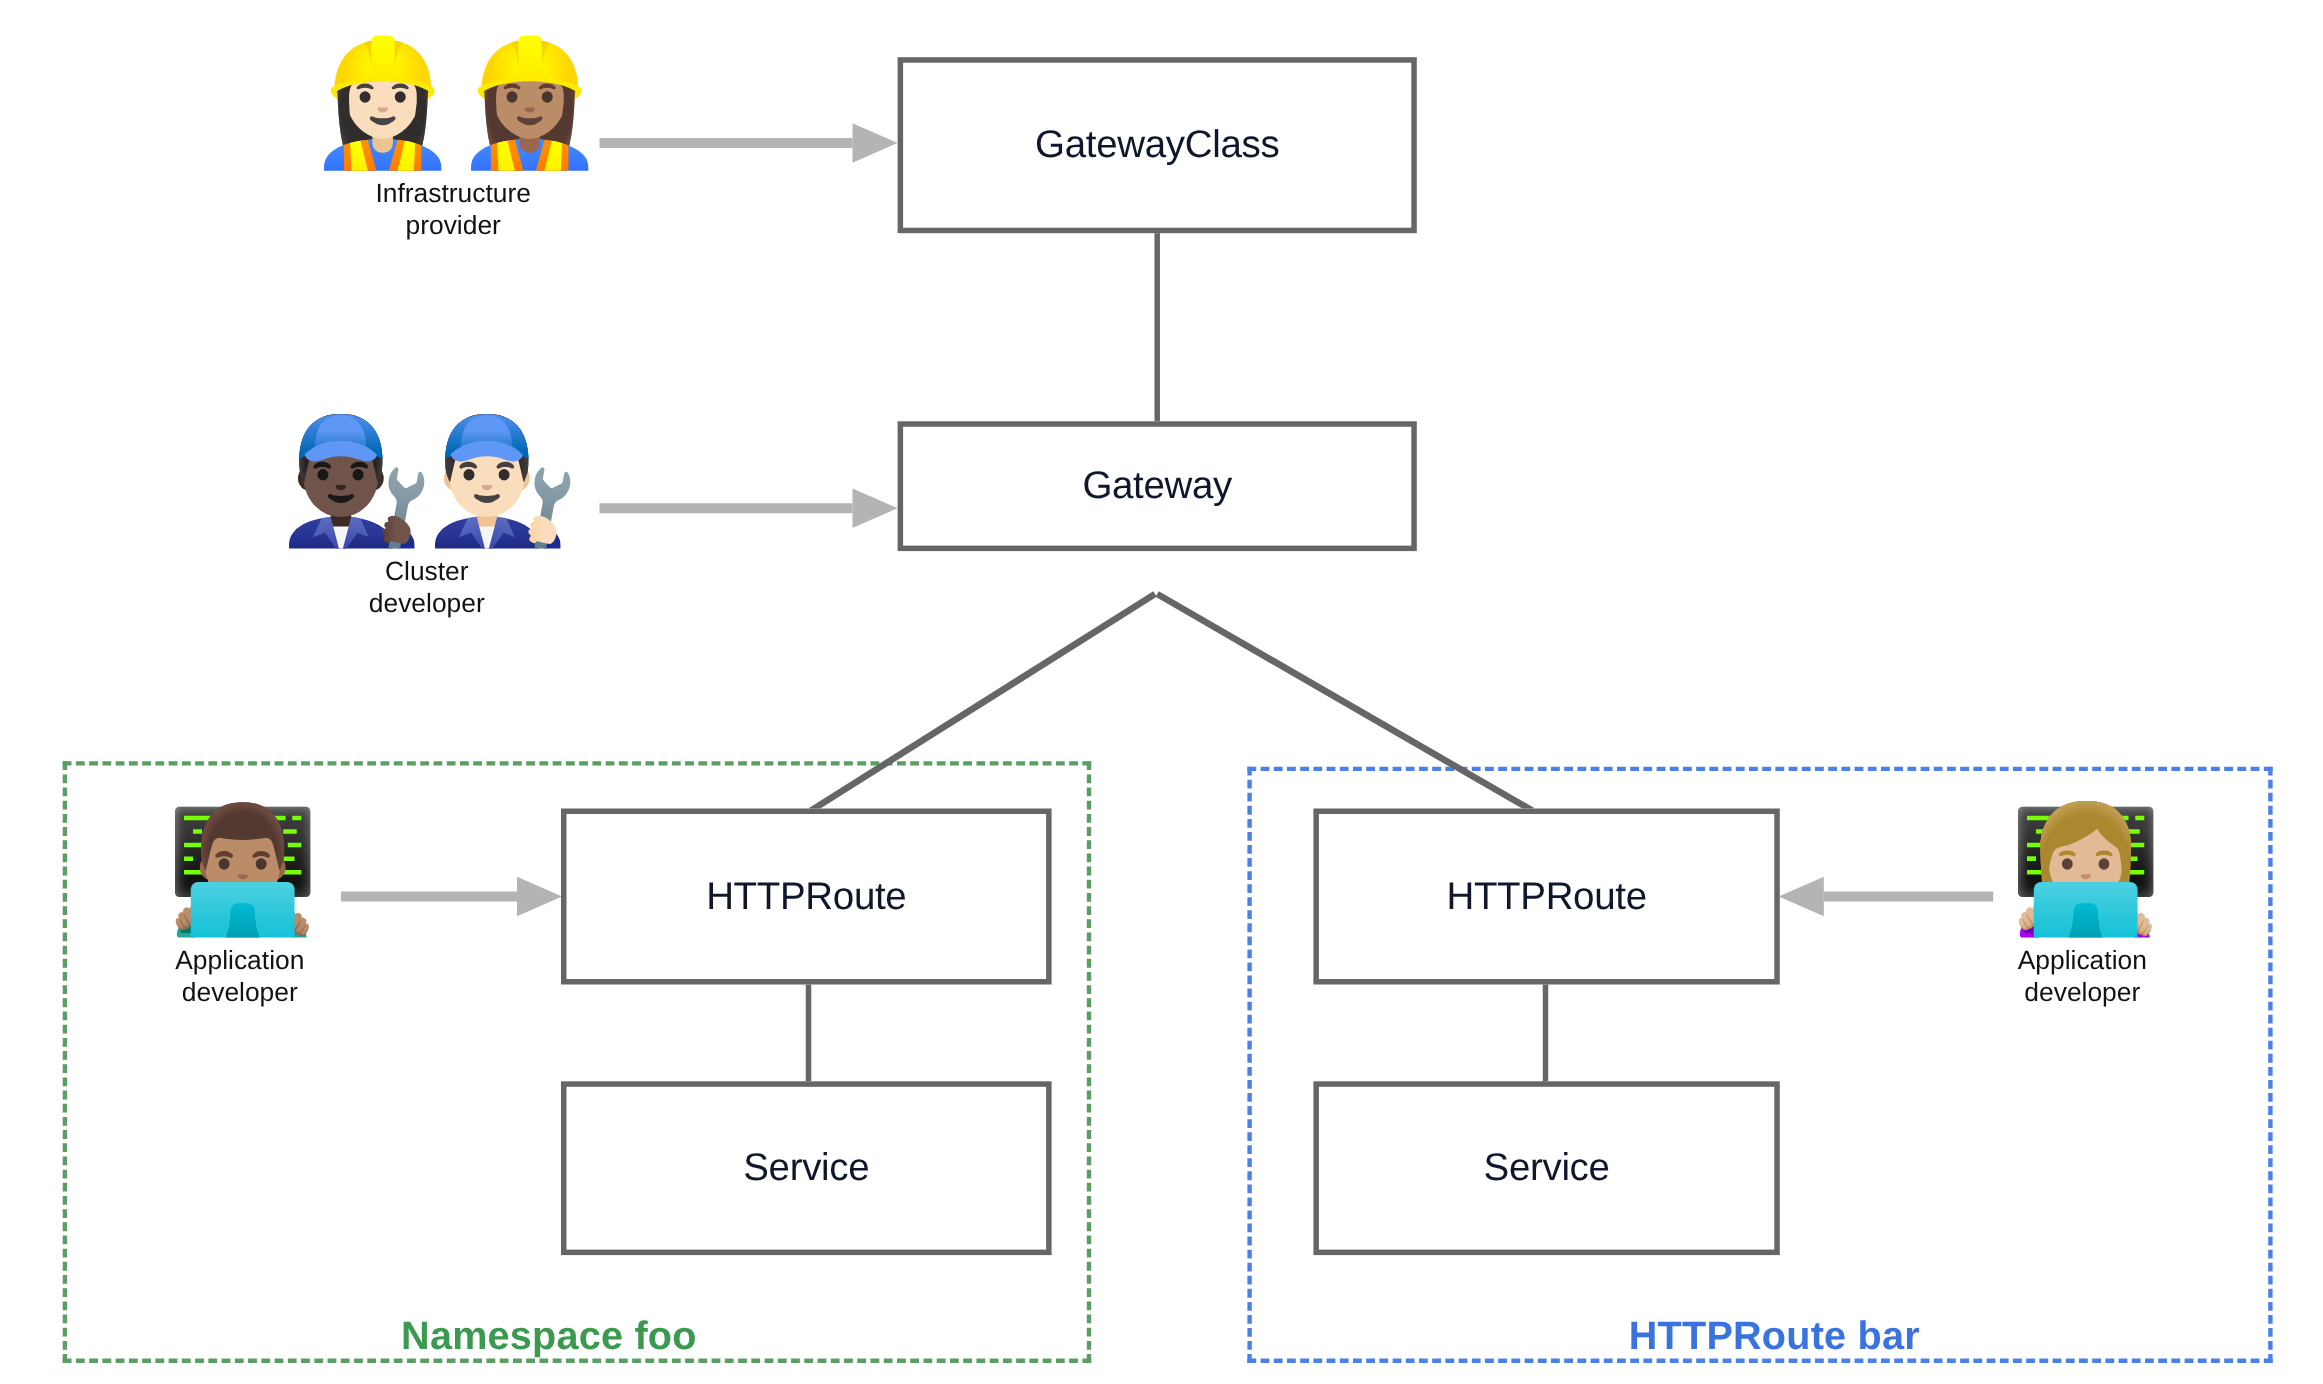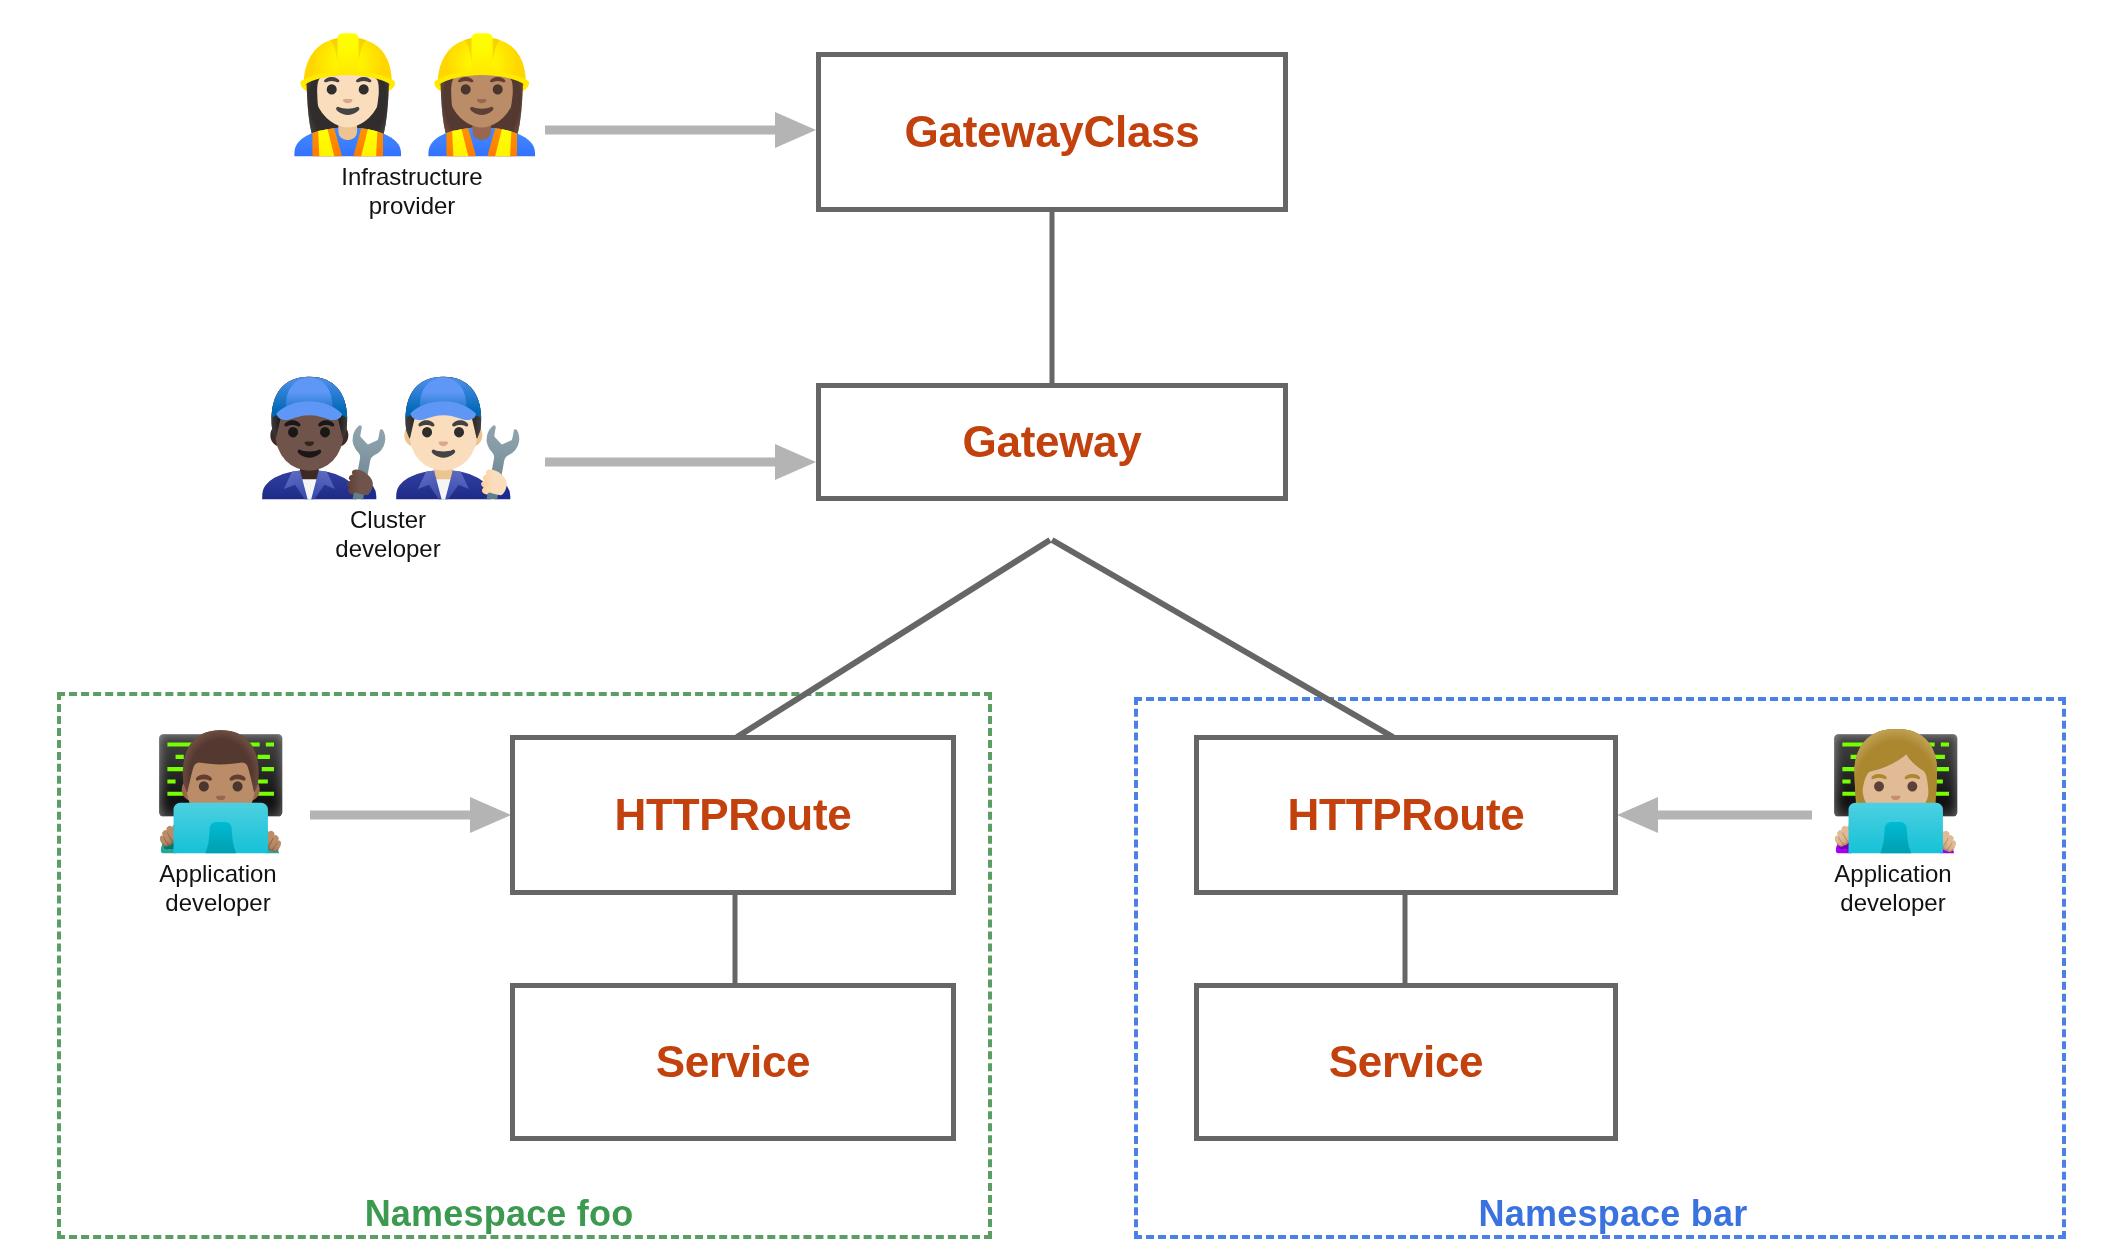--- a/index.html
+++ b/index.html
@@ -47,23 +47,23 @@
   .rbox {
     position: absolute;
     box-sizing: border-box;
     border: 5px solid #666666;
     background: #ffffff;
     display: flex;
     align-items: center;
     justify-content: center;
   }
   .rbox-label {
-    font-size: 44px;
-    font-weight: bold;
-    color: #c2410c;
+    font-size: 35px;
+    font-weight: normal;
+    color: #0f172a;
     letter-spacing: -0.3px;
     white-space: nowrap;
   }
   .box-gatewayclass { left: 816px;  top: 52px;  width: 472px; height: 160px; }
   .box-gateway      { left: 816px;  top: 383px; width: 472px; height: 118px; }
   .box-route-foo    { left: 510px;  top: 735px; width: 446px; height: 160px; }
   .box-route-bar    { left: 1194px; top: 735px; width: 424px; height: 160px; }
   .box-svc-foo      { left: 510px;  top: 983px; width: 446px; height: 158px; }
   .box-svc-bar      { left: 1194px; top: 983px; width: 424px; height: 158px; }
 
@@ -185,15 +185,15 @@
 developer</span>
   </div>
 
   <div class="actor actor-dev-bar">
     <span class="actor-emojis">👩🏼‍💻</span>
     <span class="actor-label">Application
 developer</span>
   </div>
 
   <div class="ns-label ns-label-foo">Namespace foo</div>
-  <div class="ns-label ns-label-bar">Namespace bar</div>
+  <div class="ns-label ns-label-bar">HTTPRoute bar</div>
 
 </div>
 
 </body></html>

